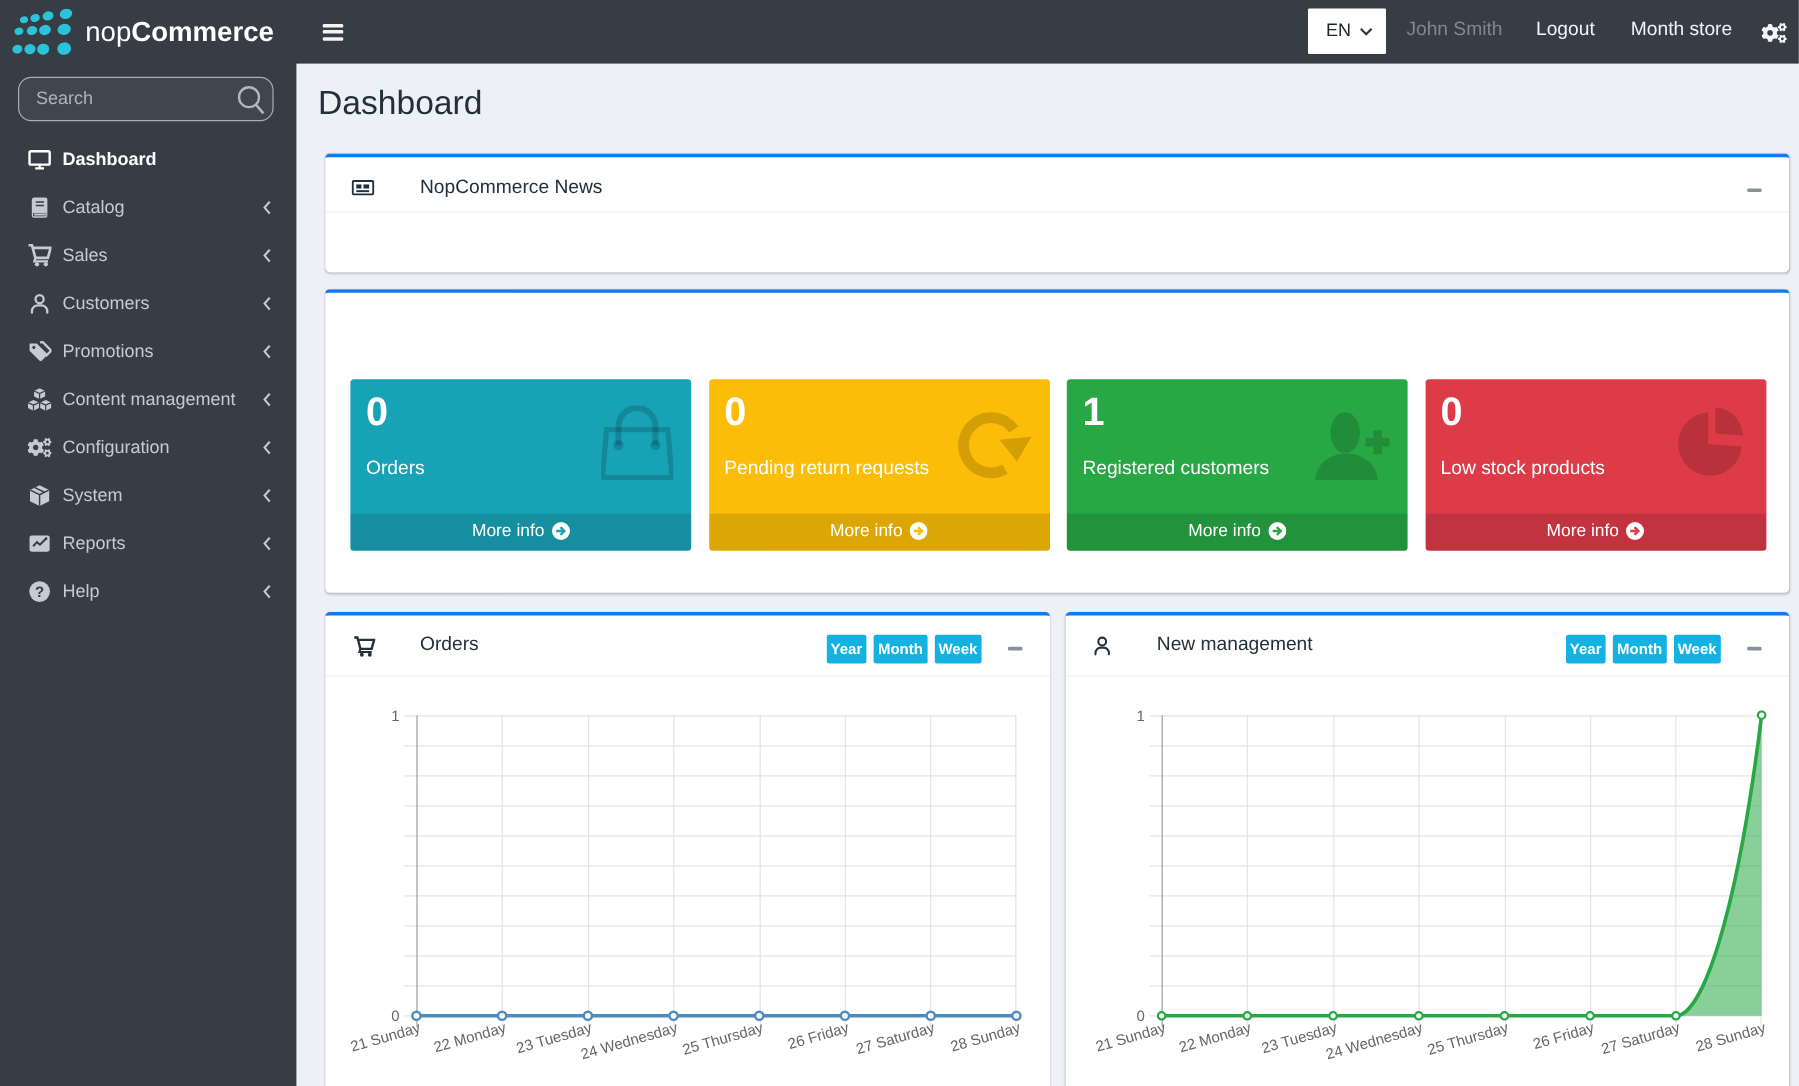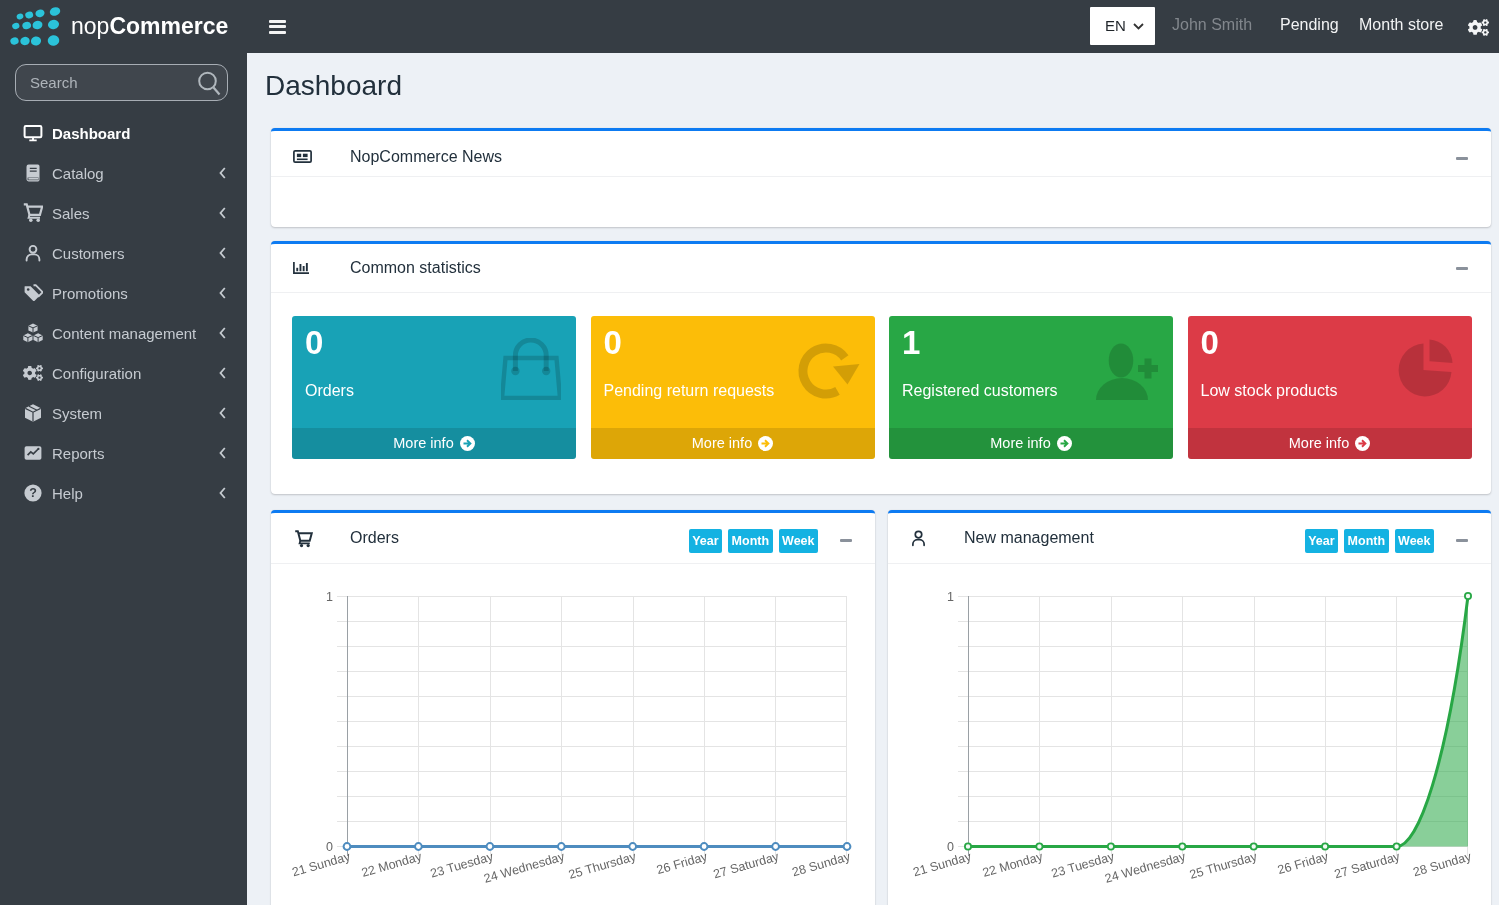--- a/index.html
+++ b/index.html
@@ -88,21 +88,21 @@
     <span></span>
   </div>
 
 <div class="sel">
   <div class="en">EN</div>
   <svg width="11" height="7" style="position:absolute;right:11px;top:16px" viewBox="0 0 11 7">
       <path d="M1 1 L5.5 5.5 L10 1" stroke="#333" stroke-width="1.8" fill="none"></path>
     </svg>
 </div>
 <div class="tb-item tb-grey" style="left:1172px">John Smith</div>
-<div class="tb-item" style="left:1280px">Pending</div>
+<div class="tb-item" style="left:1280px">Logout</div>
 <div class="tb-item" style="left:1359px">Month store</div>
 <svg width="21" height="19" style="position:absolute;left:1468px;top:18px;z-index:7" viewBox="0 0 640 512">
     <path fill="#f4f5f6" d="M512.1 191l-8.2 14.3c-3 5.3-9.4 7.5-15.1 5.4-11.8-4.4-22.6-10.7-32.1-18.6-4.6-3.8-5.8-10.5-2.7-15.7l8.2-14.3c-6.9-8-12.3-17.3-15.9-27.4h-16.5c-6 0-11.2-4.3-12.2-10.3-2-12-2.1-24.6 0-37.1 1-6 6.2-10.4 12.2-10.4h16.5c3.6-10.1 9-19.4 15.9-27.4l-8.2-14.3c-3-5.2-1.9-11.9 2.7-15.7 9.5-7.9 20.4-14.2 32.1-18.6 5.7-2.1 12.1.1 15.1 5.4l8.2 14.3c10.5-1.9 21.2-1.9 31.7 0L552 6.3c3-5.3 9.4-7.5 15.1-5.4 11.8 4.4 22.6 10.7 32.1 18.6 4.6 3.8 5.8 10.5 2.7 15.7l-8.2 14.3c6.9 8 12.3 17.3 15.9 27.4h16.5c6 0 11.2 4.3 12.2 10.3 2 12 2.1 24.6 0 37.1-1 6-6.2 10.4-12.2 10.4h-16.5c-3.6 10.1-9 19.4-15.9 27.4l8.2 14.3c3 5.2 1.9 11.9-2.7 15.7-9.5 7.9-20.4 14.2-32.1 18.6-5.7 2.1-12.1-.1-15.1-5.4l-8.2-14.3c-10.4 1.9-21.2 1.9-31.7 0zm-10.5-58.8c38.5 29.6 82.4-14.3 52.8-52.8-38.5-29.7-82.4 14.3-52.8 52.8zM386.3 286.1l33.7 16.8c10.1 5.8 14.5 18.1 10.5 29.1-8.9 24.2-26.4 46.4-42.6 65.8-7.4 8.9-20.2 11.1-30.3 5.3l-29.1-16.8c-16 13.7-34.6 24.6-54.9 31.7v33.6c0 11.6-8.3 21.6-19.7 23.6-24.6 4.2-50.4 4.4-75.9 0-11.5-2-20-11.9-20-23.6V418c-20.3-7.2-38.9-18-54.9-31.7L74 403c-10 5.8-22.9 3.6-30.3-5.3-16.2-19.4-33.3-41.6-42.2-65.7-4-10.9.4-23.2 10.5-29.1l33.3-16.8c-3.9-20.9-3.9-42.4 0-63.4L12 205.8c-10.1-5.8-14.6-18.1-10.5-29 8.9-24.2 26-46.4 42.2-65.8 7.4-8.9 20.2-11.1 30.3-5.3l29.1 16.8c16-13.7 34.6-24.6 54.9-31.7V57.1c0-11.5 8.2-21.5 19.6-23.5 24.6-4.2 50.5-4.4 76-.1 11.5 2 20 11.9 20 23.6v33.6c20.3 7.2 38.9 18 54.9 31.7l29.1-16.8c10-5.8 22.9-3.6 30.3 5.3 16.2 19.4 33.2 41.6 42.1 65.8 4 10.9.1 23.2-10 29.1l-33.7 16.8c3.9 21 3.9 42.5 0 63.5zm-117.6 21.1c59.2-77-28.7-164.9-105.7-105.7-59.2 77 28.7 164.9 105.7 105.7zm243.4 182.7l-8.2 14.3c-3 5.3-9.4 7.5-15.1 5.4-11.8-4.4-22.6-10.7-32.1-18.6-4.6-3.8-5.8-10.5-2.7-15.7l8.2-14.3c-6.9-8-12.3-17.3-15.9-27.4h-16.5c-6 0-11.2-4.3-12.2-10.3-2-12-2.1-24.6 0-37.1 1-6 6.2-10.4 12.2-10.4h16.5c3.6-10.1 9-19.4 15.9-27.4l-8.2-14.3c-3-5.2-1.9-11.9 2.7-15.7 9.5-7.9 20.4-14.2 32.1-18.6 5.7-2.1 12.1.1 15.1 5.4l8.2 14.3c10.5-1.9 21.2-1.9 31.7 0l8.2-14.3c3-5.3 9.4-7.5 15.1-5.4 11.8 4.4 22.6 10.7 32.1 18.6 4.6 3.8 5.8 10.5 2.7 15.7l-8.2 14.3c6.9 8 12.3 17.3 15.9 27.4h16.5c6 0 11.2 4.3 12.2 10.3 2 12 2.1 24.6 0 37.1-1 6-6.2 10.4-12.2 10.4h-16.5c-3.6 10.1-9 19.4-15.9 27.4l8.2 14.3c3 5.2 1.9 11.9-2.7 15.7-9.5 7.9-20.4 14.2-32.1 18.6-5.7 2.1-12.1-.1-15.1-5.4l-8.2-14.3c-10.4 1.9-21.2 1.9-31.7 0zm-10.5-58.8c38.5 29.6 82.4-14.3 52.8-52.8-38.5-29.7-82.4 14.3-52.8 52.8z"></path>
   </svg>
 
 <div class="search">
   <div class="ph">Search</div>
   <svg width="25" height="27" viewBox="0 0 25 27">
       <circle cx="10.5" cy="10" r="8.3" fill="none" stroke="#b0b7bd" stroke-width="2"></circle>
       <line x1="16.5" y1="16.5" x2="22.5" y2="23.5" stroke="#b0b7bd" stroke-width="2.2"></line>
@@ -233,31 +233,20 @@
         <rect x="3.9" y="3.7" width="4.3" height="3.4" fill="#22303c"></rect>
         <rect x="9.9" y="3.7" width="4.7" height="3.4" fill="#22303c"></rect>
         <rect x="3.9" y="8.5" width="10.7" height="1.6" fill="#22303c"></rect>
       </svg>
     <div class="ctitle" style="left:47px;top:17px;">NopCommerce News</div>
     <div class="minus" style="right:23px;top:26px;"></div>
   </div>
 </div>
 
 <div class="card" style="left:271px;top:241px;width:1220px;height:253px;">
-  <div class="chead" style="height:49px;">
-    <svg style="position:absolute;left:22px;top:17.5px" width="16" height="12" viewBox="0 0 16 12">
-        <path d="M0.9 0 V11.1 H16" stroke="#22303c" stroke-width="1.7" fill="none"></path>
-        <rect x="3.3" y="5.8" width="1.9" height="3.4" fill="#22303c"></rect>
-        <rect x="6.5" y="2" width="1.9" height="7.2" fill="#22303c"></rect>
-        <rect x="9.7" y="4" width="1.9" height="5.2" fill="#22303c"></rect>
-        <rect x="12.9" y="1" width="1.9" height="8.2" fill="#22303c"></rect>
-      </svg>
-    <div class="ctitle" style="left:47px;top:14.5px;">Common statistics</div>
-    <div class="minus" style="right:23px;top:23px;"></div>
-  </div>
   <div class="sbox" style="left:21px;background:#18a2b6;">
     <h3>0</h3>
       <p>Orders</p>
     <svg class="bicon" width="60" height="62" viewBox="0 0 60 62">
         <g fill="none" stroke="rgba(0,0,0,0.16)">
           <path stroke-width="5" d="M14.4 33 V17.4 A15.4 15.4 0 0 1 45.2 17.4 V33"></path>
           <path stroke-width="4.4" d="M4.5 20 H55.5 L59 60 H1 Z"></path>
         </g>
         <circle cx="14.4" cy="33" r="4.2" fill="rgba(0,0,0,0.16)"></circle>
         <circle cx="45.2" cy="33" r="4.2" fill="rgba(0,0,0,0.16)"></circle>

